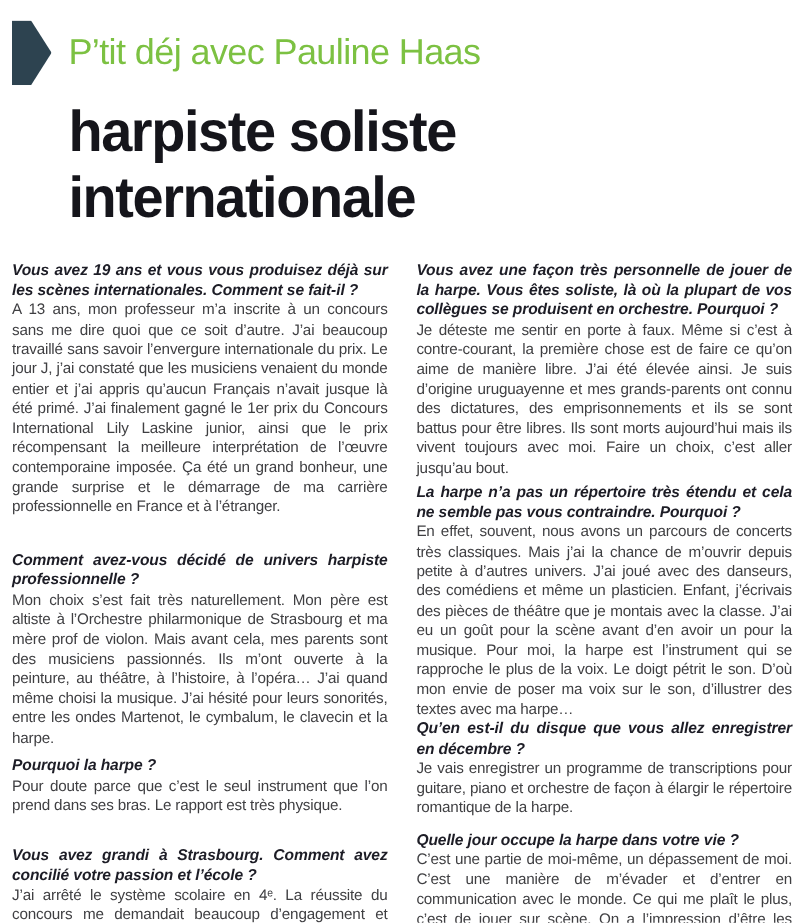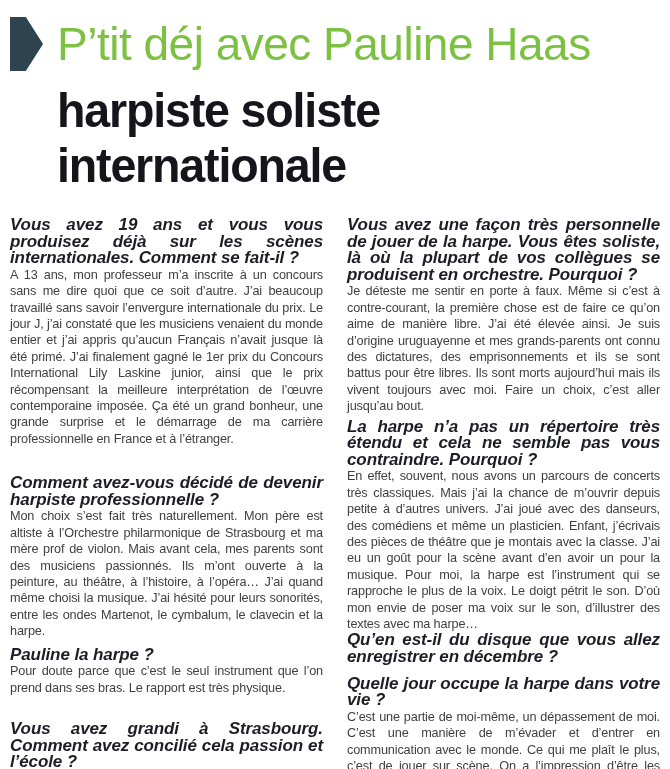--- a/index.html
+++ b/index.html
@@ -14,21 +14,21 @@
   
   .header { padding: 17px 0 0 10px; }
   .kicker-row { display: flex; align-items: center; }
   .marker {
     width: 33px; height: 54px; flex: 0 0 33px;
     background: var(--marker-dark, #2d4350);
     clip-path: polygon(0 0, 48% 0, 100% 50%, 48% 100%, 0 100%);
   }
   .kicker {
     margin-left: 14px;
-    font-size: 46px;
+    font-size: 30px;
     font-weight: 400;
     letter-spacing: -0.5px;
     color: var(--accent-green, #7cc142);
     line-height: 1;
     white-space: nowrap;
   }
   .title-black {
     margin-left: 47px;
     margin-top: 12px;
     font-size: 48px;
@@ -41,21 +41,21 @@
   }
 
   
   .columns { display: flex; gap: 24px; padding: 0 10px; margin-top: 24px; }
   .col { flex: 1 1 0; min-width: 0; }
 
   .question {
     margin: 0;
     font-weight: bold;
     font-style: italic;
-    font-size: 17px;
+    font-size: 13px;
     line-height: 16.6px;
     letter-spacing: -0.1px;
     text-align: justify;
     color: var(--question-color, #1d1d26);
   }
   .answer {
     margin: 0;
     font-size: 12.7px;
     line-height: 16.4px;
     letter-spacing: -0.15px;
@@ -88,44 +88,45 @@
   </div>
 
   <div class="columns">
 
     <div class="col">
       <section class="qa">
         <h3 class="question">Vous avez 19 ans et vous vous produisez déjà sur les scènes internationales. Comment se fait-il ?</h3>
         <p class="answer">A 13 ans, mon professeur m’a inscrite à un concours sans me dire quoi que ce soit d’autre. J’ai beaucoup travaillé sans savoir l’envergure internationale du prix. Le jour J, j’ai constaté que les musiciens venaient du monde entier et j’ai appris qu’aucun Français n’avait jusque là été primé. J’ai finalement gagné le 1er prix du Concours International Lily Laskine junior, ainsi que le prix récompensant la meilleure interprétation de l’œuvre contemporaine imposée. Ça été un grand bonheur, une grande surprise et le démarrage de ma carrière professionnelle en France et à l’étranger.</p>
       </section>
       <section class="qa gt28">
-        <h3 class="question">Comment avez-vous décidé de devenir harpiste professionnelle ?</h3>
+        <h3 class="question">Comment avez-vous décidé de univers harpiste professionnelle ?</h3>
         <p class="answer">Mon choix s’est fait très naturellement. Mon père est altiste à l’Orchestre philarmonique de Strasbourg et ma mère prof de violon. Mais avant cela, mes parents sont des musiciens passionnés. Ils m’ont ouverte à la peinture, au théâtre, à l’histoire, à l’opéra… J’ai quand même choisi la musique. J’ai hésité pour leurs sonorités, entre les ondes Martenot, le cymbalum, le clavecin et la harpe.</p>
       </section>
       <section class="qa gt7">
-        <h3 class="question">Pauline la harpe ?</h3>
+        <h3 class="question">Pourquoi la harpe ?</h3>
         <p class="answer">Pour doute parce que c’est le seul instrument que l’on prend dans ses bras. Le rapport est très physique.</p>
       </section>
       <section class="qa gt25">
-        <h3 class="question">Vous avez grandi à Strasbourg. Comment avez concilié cela passion et l’école ?</h3>
+        <h3 class="question">Vous avez grandi à Strasbourg. Comment avez concilié votre passion et l’école ?</h3>
         <p class="answer">J’ai arrêté le système scolaire en 4ᵉ. La réussite du concours me demandait beaucoup d’engagement et gérer les deux devenaient impossible. J’ai suivi le CNED pendant deux ans et en seconde j’ai préparé le bac F11 en candidate libre avec l’aide d’un professeur de français.</p>
       </section>
     </div>
 
     <div class="col">
       <section class="qa">
         <h3 class="question">Vous avez une façon très personnelle de jouer de la harpe. Vous êtes soliste, là où la plupart de vos collègues se produisent en orchestre. Pourquoi ?</h3>
         <p class="answer">Je déteste me sentir en porte à faux. Même si c’est à contre-courant, la première chose est de faire ce qu’on aime de manière libre. J’ai été élevée ainsi. Je suis d’origine uruguayenne et mes grands-parents ont connu des dictatures, des emprisonnements et ils se sont battus pour être libres. Ils sont morts aujourd’hui mais ils vivent toujours avec moi. Faire un choix, c’est aller jusqu’au bout.</p>
       </section>
       <section class="qa gt20">
         <h3 class="question">La harpe n’a pas un répertoire très étendu et cela ne semble pas vous contraindre. Pourquoi ?</h3>
         <p class="answer">En effet, souvent, nous avons un parcours de concerts très classiques. Mais j’ai la chance de m’ouvrir depuis petite à d’autres univers. J’ai joué avec des danseurs, des comédiens et même un plasticien. Enfant, j’écrivais des pièces de théâtre que je montais avec la classe. J’ai eu un goût pour la scène avant d’en avoir un pour la musique. Pour moi, la harpe est l’instrument qui se rapproche le plus de la voix. Le doigt pétrit le son. D’où mon envie de poser ma voix sur le son, d’illustrer des textes avec ma harpe…</p>
       </section>
       <section class="qa gt18">
         <h3 class="question">Qu’en est-il du disque que vous allez enregistrer en décembre ?</h3>
+        <p class="answer">Je vais enregistrer un programme de transcriptions pour guitare, piano et orchestre de façon à élargir le répertoire romantique de la harpe.</p>
       </section>
       <section class="qa gt10">
         <h3 class="question">Quelle jour occupe la harpe dans votre vie ?</h3>
         <p class="answer">C’est une partie de moi-même, un dépassement de moi. C’est une manière de m’évader et d’entrer en communication avec le monde. Ce qui me plaît le plus, c’est de jouer sur scène. On a l’impression d’être les maîtres du temps. Une minute peut durer une heure et nous en avons la maîtrise. Quand on y a goûté, on ne peut plus s’en passer.</p>
       </section>
     </div>
 
   </div>
 </div>
 

